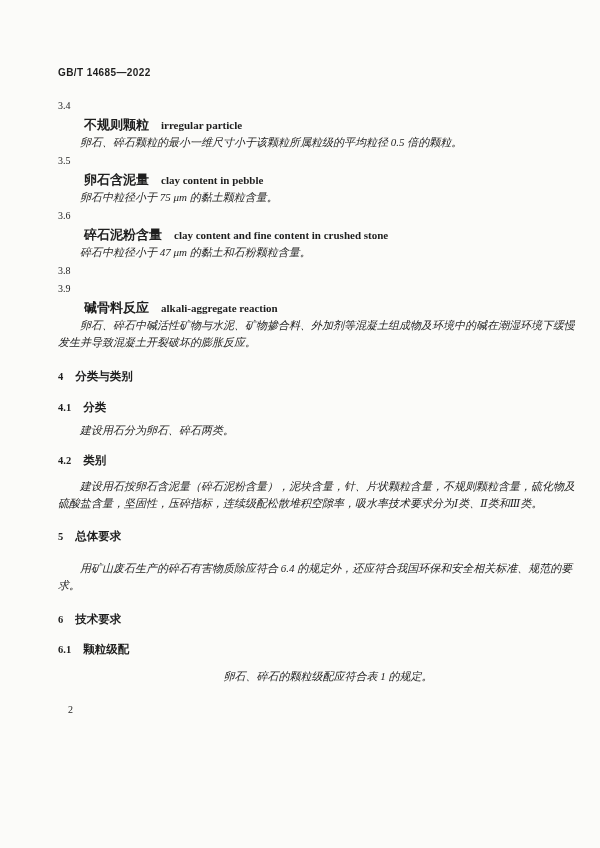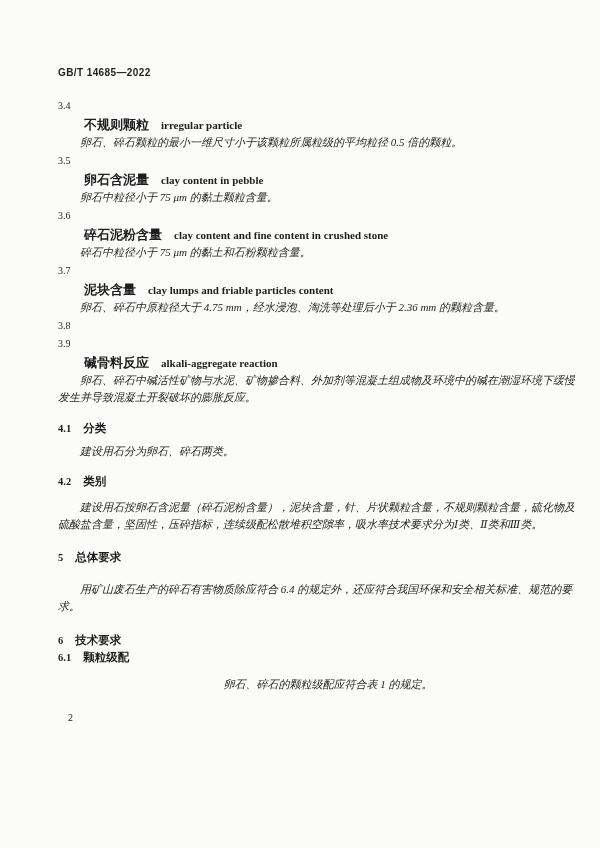--- a/index.html
+++ b/index.html
@@ -64,21 +64,21 @@
     margin-right: 12px;
   }
   .c4  { margin-top: 17px; }
   .c41 { margin-top: 14px; }
   .p41 { margin-top: 6px; }
   .c42 { margin-top: 13px; }
   .p42 { margin-top: 9px; }
   .c5  { margin-top: 16px; }
   .p5  { margin-top: 15px; }
   .c6  { margin-top: 17px; }
-  .c61 { }
+  .c61 { margin-top: 13px; }
   .p61 { margin-top: 10px; text-align: center; }
   .pageno {
     font-size: 10px;
     margin-top: 16px;
     margin-left: 10px;
   }
 </style>
 </head>
 <body>
 
@@ -96,43 +96,39 @@
 
     <div class="term">
       <div class="tnum">3.5</div>
       <div class="tline"><span class="tzh">卵石含泥量</span><span class="ten">clay content in pebble</span></div>
       <p class="def">卵石中粒径小于 75 μm 的黏土颗粒含量。</p>
     </div>
 
     <div class="term">
       <div class="tnum">3.6</div>
       <div class="tline"><span class="tzh">碎石泥粉含量</span><span class="ten">clay content and fine content in crushed stone</span></div>
-      <p class="def">碎石中粒径小于 75 μm 的黏土和石粉颗粒含量。</p>
+      <p class="def">碎石中粒径小于 47 μm 的黏土和石粉颗粒含量。</p>
     </div>
 
-    <div class="term">
-      <div class="tnum">3.7</div>
-      <div class="tline"><span class="tzh">泥块含量</span><span class="ten">clay lumps and friable particles content</span></div>
-      <p class="def">卵石、碎石中原粒径大于 4.75 mm，经水浸泡、淘洗等处理后小于 2.36 mm 的颗粒含量。</p>
-    </div>
 
     <div class="term">
       <div class="tnum">3.8</div>
     </div>
 
     <div class="term">
       <div class="tnum">3.9</div>
       <div class="tline"><span class="tzh">碱骨料反应</span><span class="ten">alkali-aggregate reaction</span></div>
       <p class="def">卵石、碎石中碱活性矿物与水泥、矿物掺合料、外加剂等混凝土组成物及环境中的碱在潮湿环境下缓慢发生并导致混凝土开裂破坏的膨胀反应。</p>
     </div>
 
   </section>
 
   <section>
 
+    <div class="h c4"><span class="cnum">4</span><span>分类与类别</span></div>
 
     <div class="h c41"><span class="cnum">4.1</span><span>分类</span></div>
     <p class="para p41">建设用石分为卵石、碎石两类。</p>
 
     <div class="h c42"><span class="cnum">4.2</span><span>类别</span></div>
     <p class="para p42">建设用石按卵石含泥量（碎石泥粉含量），泥块含量，针、片状颗粒含量，不规则颗粒含量，硫化物及硫酸盐含量，坚固性，压碎指标，连续级配松散堆积空隙率，吸水率技术要求分为Ⅰ类、Ⅱ类和Ⅲ类。</p>
 
     <div class="h c5"><span class="cnum">5</span><span>总体要求</span></div>
     <p class="para p5">用矿山废石生产的碎石有害物质除应符合 6.4 的规定外，还应符合我国环保和安全相关标准、规范的要求。</p>
 

